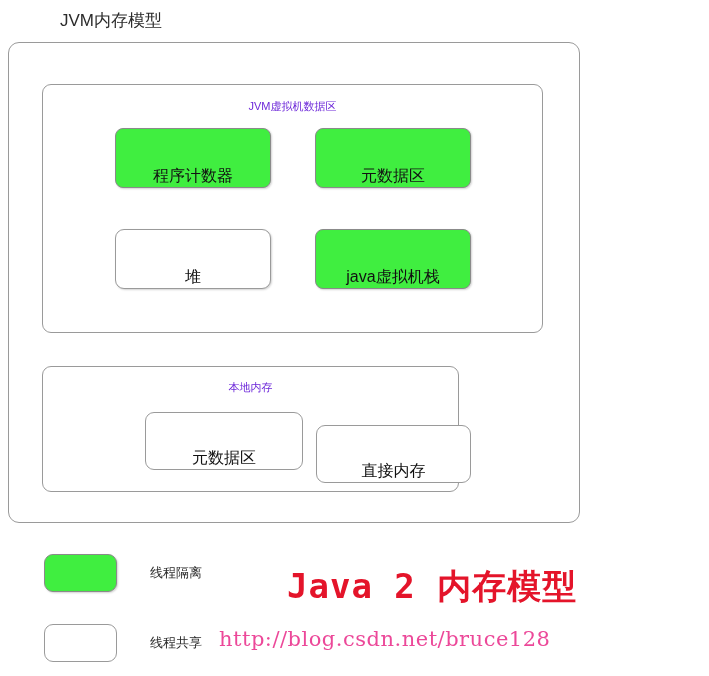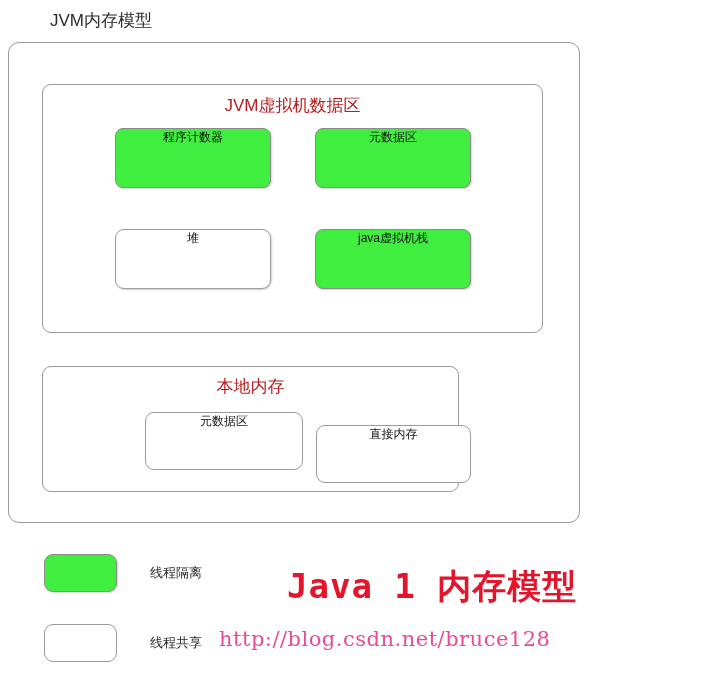--- a/index.html
+++ b/index.html
@@ -30,21 +30,21 @@
     border-color: #8a8a8a;
     border-radius: 8px;
   }
   .box.shadow {
     box-shadow: 1px 1px 2px rgba(0,0,0,0.18);
   }
 
   
   .diagram-title {
     position: absolute;
-    left: 50px;
+    left: 60px;
     top: 10px;
     font-size: 17px;
     line-height: 22px;
     color: #2b2b2b;
     white-space: nowrap;
     text-align: right;
   }
 
   
   #outer-container {
@@ -66,34 +66,34 @@
     left: 42px;
     top: 366px;
     width: 417px;
     height: 126px;
   }
 
   .section-heading {
     position: absolute;
     width: 100%;
     text-align: center;
-    font-size: 17px;
+    font-size: 11px;
     line-height: 20px;
-    color: #b91c1c;
+    color: #6d28d9;
     white-space: nowrap;
   }
   #runtime-data-area .section-heading { top: 11px; }
   #native-memory-area .section-heading { top: 10px; }
 
   
   .region {
     display: flex;
-    align-items: flex-start;
+    align-items: flex-end;
     justify-content: center;
-    font-size: 12px;
+    font-size: 16px;
     color: #111111;
     white-space: nowrap;
   }
 
   #region-pc-register      { left: 115px; top: 128px; width: 156px; height: 60px; }
   #region-native-stack     { left: 315px; top: 128px; width: 156px; height: 60px; }
   #region-heap             { left: 115px; top: 229px; width: 156px; height: 60px; }
   #region-jvm-stack        { left: 315px; top: 229px; width: 156px; height: 60px; }
 
   #region-metaspace        { left: 113px; top: 412px; width: 158px; height: 58px; margin-left: 32px; }
@@ -197,13 +197,13 @@
 </div>
 
 <div class="legend-swatch" id="legend-swatch-isolated"></div>
 <div class="legend-label" id="legend-label-isolated">线程隔离</div>
 
 <div class="legend-swatch" id="legend-swatch-shared"></div>
 <div class="legend-label" id="legend-label-shared">线程共享</div>
 
 <div id="watermark-url">http://blog.csdn.net/bruce128</div>
 
-<div id="caption-java8">Java 1 内存模型</div>
+<div id="caption-java8">Java 2 内存模型</div>
 
 </body></html>

